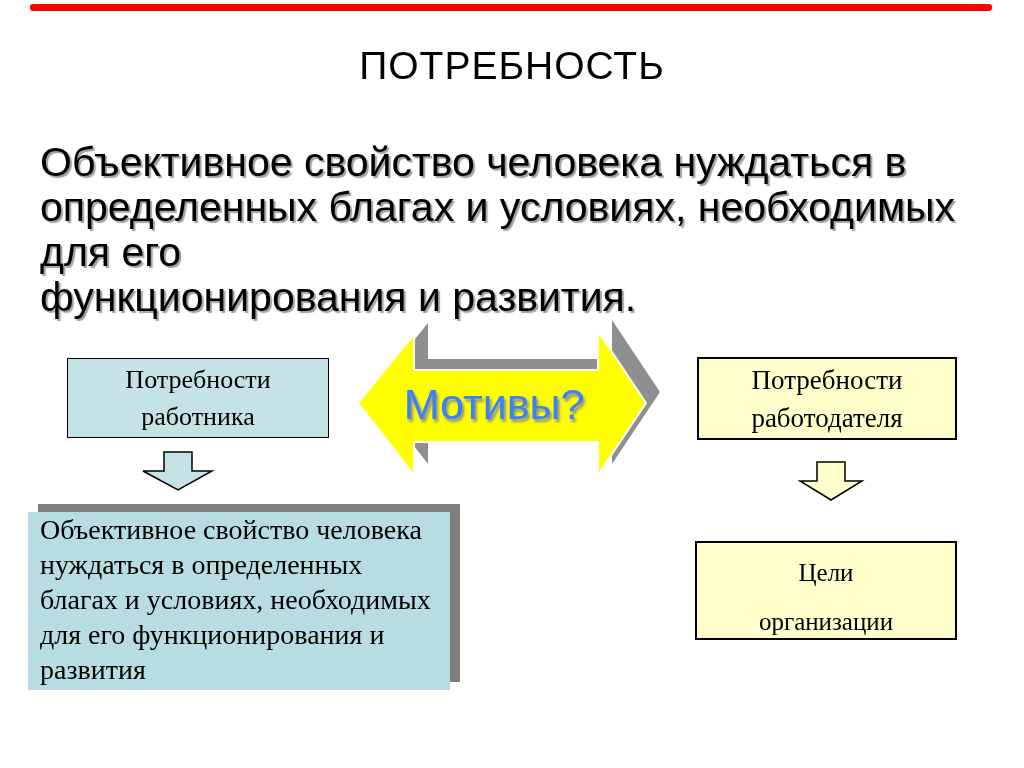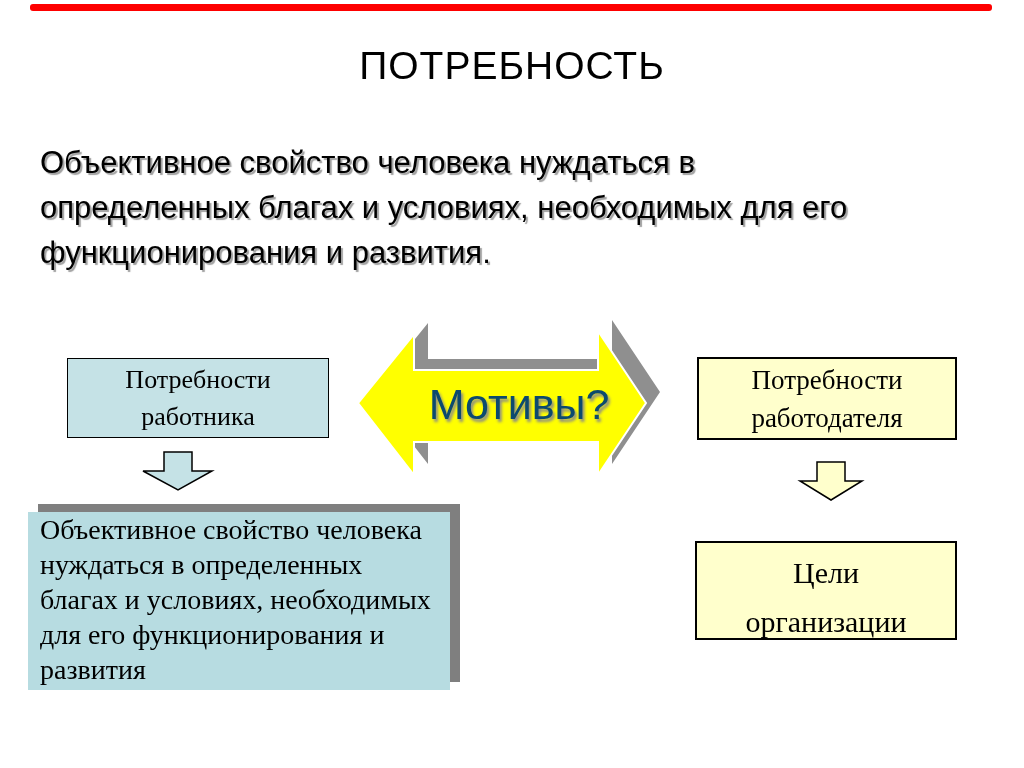--- a/index.html
+++ b/index.html
@@ -8,47 +8,47 @@
   .slide{position:relative;width:1024px;height:768px;background:#ffffff;}
 
   .top-bar{position:absolute;left:30px;top:4px;width:962px;height:7px;
            border-radius:3px;}
 
   .title{position:absolute;left:0;top:44px;width:1024px;text-align:center;
          font-size:39px;font-weight:400;letter-spacing:1px;color:#000;
          font-family:"Liberation Sans",sans-serif;}
 
   .definition{position:absolute;left:40px;top:140px;width:930px;
-              font-size:31px;line-height:45px;color:#000;white-space:pre-line;
+              font-size:41px;line-height:45px;color:#000;white-space:pre-line;
               text-shadow:2px 2px 1px rgba(128,128,128,0.75);
               font-family:"Liberation Sans",sans-serif;}
 
   .box{position:absolute;box-sizing:border-box;display:flex;
        align-items:center;justify-content:center;text-align:center;
        font-family:Liberation Serif, serif;color:#000;white-space:pre-line;}
 
   .box-worker{left:67px;top:358px;width:262px;height:80px;
               border:1px solid #000;font-size:26px;line-height:37px;}
 
   .box-employer{left:697px;top:357px;width:260px;height:83px;
                 border:2px solid #000;font-size:27px;line-height:38px;}
 
   .box-def{left:28px;top:512px;width:422px;min-height:178px;
            padding:0 12px;font-size:28px;line-height:35px;
            justify-content:flex-start;text-align:left;align-items:flex-start;
            box-shadow:10px -8px 0 0 #7f7f7f;}
 
   .box-goals{left:695px;top:541px;width:262px;height:99px;
-             border:2px solid #000;font-size:30px;line-height:49px;
+             border:2px solid #000;font-size:25px;line-height:49px;
              padding-top:12px;}
 
   .double-arrow{position:absolute;left:344px;top:318px;width:332px;height:172px;
                 overflow:visible;}
-  .motives-label{position:absolute;left:353px;top:380px;width:332px;
-                 text-align:center;font-size:43px;color:#0c4a6e;
+  .motives-label{position:absolute;left:328px;top:380px;width:332px;
+                 text-align:center;font-size:43px;color:#3b82f6;
                  text-shadow:2px 3px 3px #8a8a8a;
                  font-family:"Liberation Sans",sans-serif;}
 
   .small-arrow{position:absolute;overflow:visible;}
   .small-arrow.left{left:142px;top:451px;}
   .small-arrow.right{left:799px;top:461px;}
 </style>
 </head>
 <body>
 

